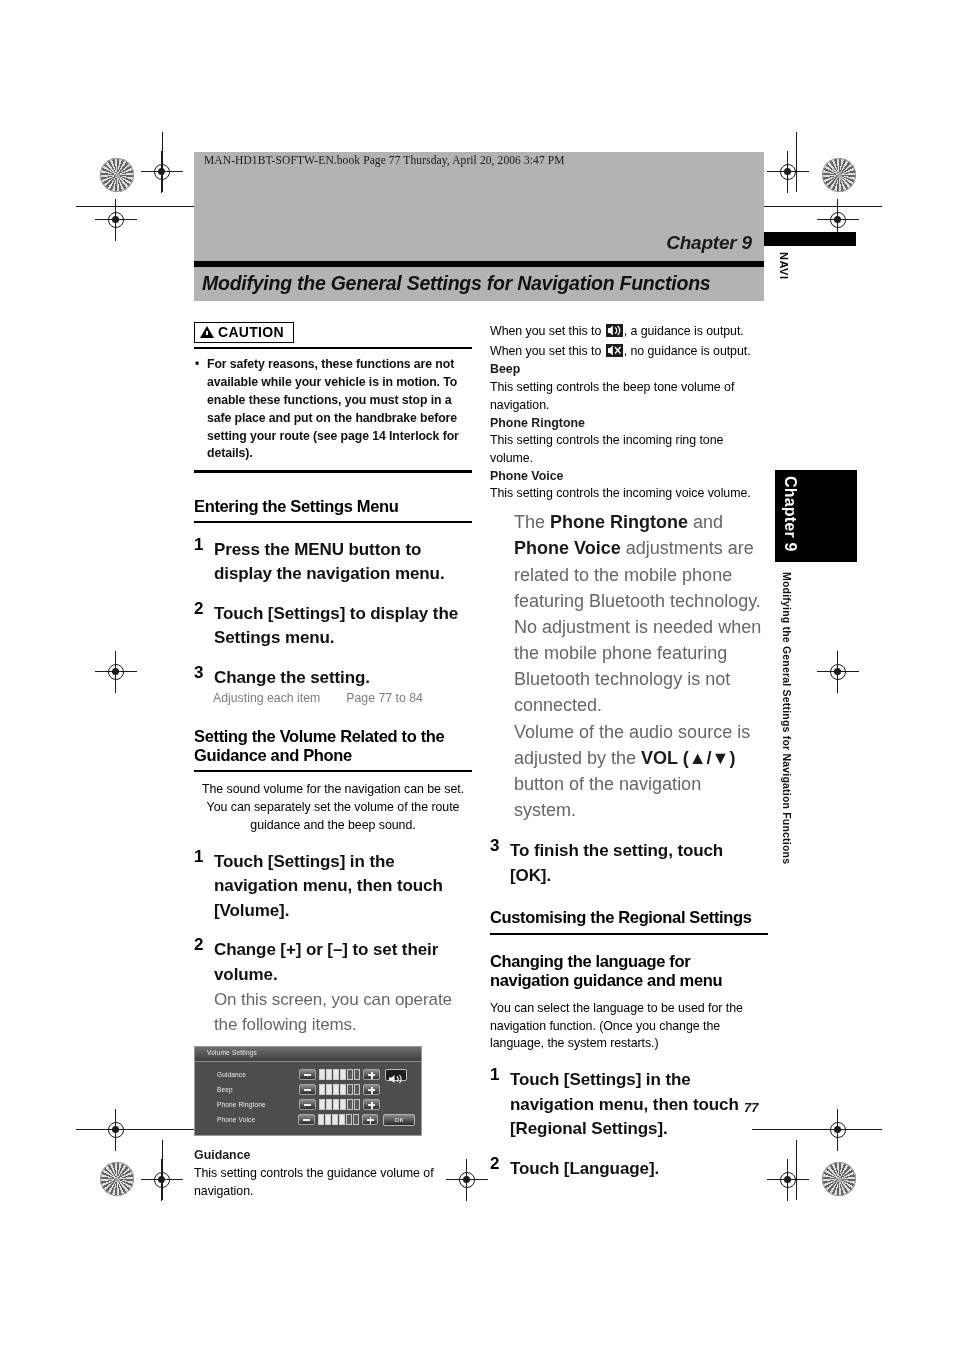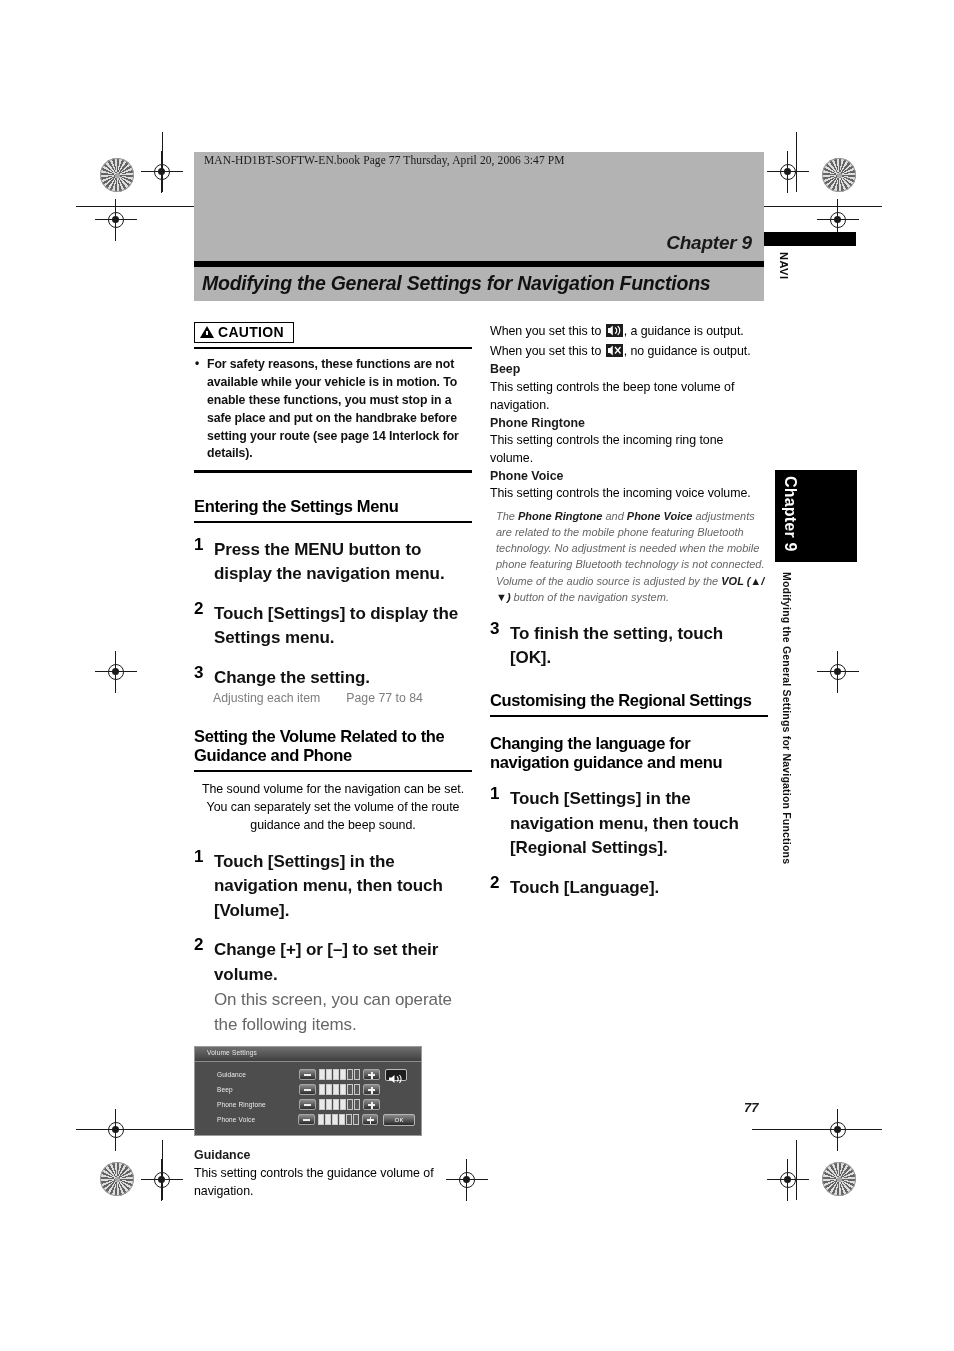--- a/index.html
+++ b/index.html
@@ -276,26 +276,25 @@
     gap: 26px;
     font-size: 12.3px;
     color: #7d7d7d;
     font-weight: normal;
     margin-top: 1px;
     padding-left: 19px;
   }
 
   
   .note {
-    margin-left: 6px;
+    margin-left: 24px;
     margin-top: 6px;
-    font-size: 11px;
+    font-size: 18px;
     color: #666;
     line-height: 1.45;
-    font-style: italic;
   }
   .note b { color: #1a1a1a; }
 
   
   .ic {
     display: inline-block;
     width: 17px; height: 13px;
     vertical-align: -2px;
     background: #1c1c1c;
     position: relative;
@@ -689,20 +688,21 @@
     <div class="stxt">To finish the setting, touch [OK].</div>
   </div>
 
   <div style="height:20px"></div>
   <h2 class="h2">Customising the Regional Settings</h2>
   <div class="h2-rule"></div>
 
   <div style="height:17px"></div>
   <h3 class="h3">Changing the language for navigation guidance and menu</h3>
 
+  <p class="body-txt" style="margin-top:10px;">You can select the language to be used for the navigation function. (Once you change the language, the system restarts.)</p>
 
   <div class="step">
     <div class="num">1</div>
     <div class="stxt">Touch [Settings] in the navigation menu, then touch [Regional Settings].</div>
   </div>
 
   <div class="step">
     <div class="num">2</div>
     <div class="stxt">Touch [Language].</div>
   </div>

